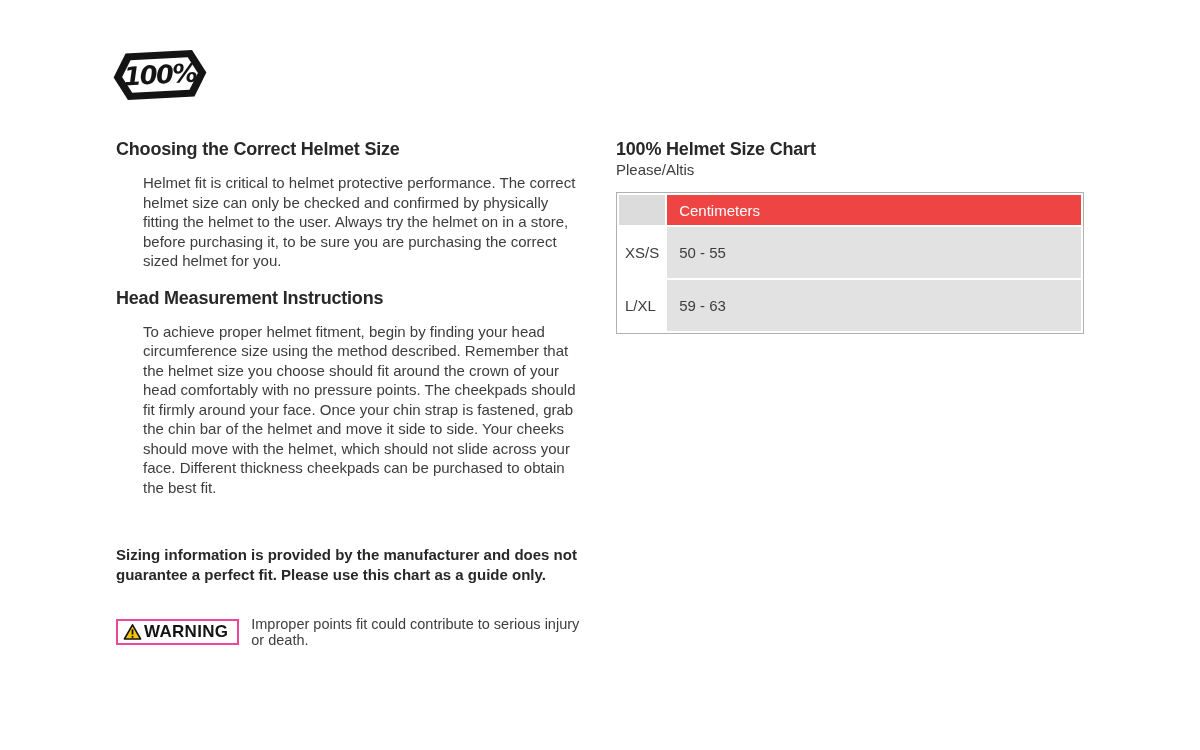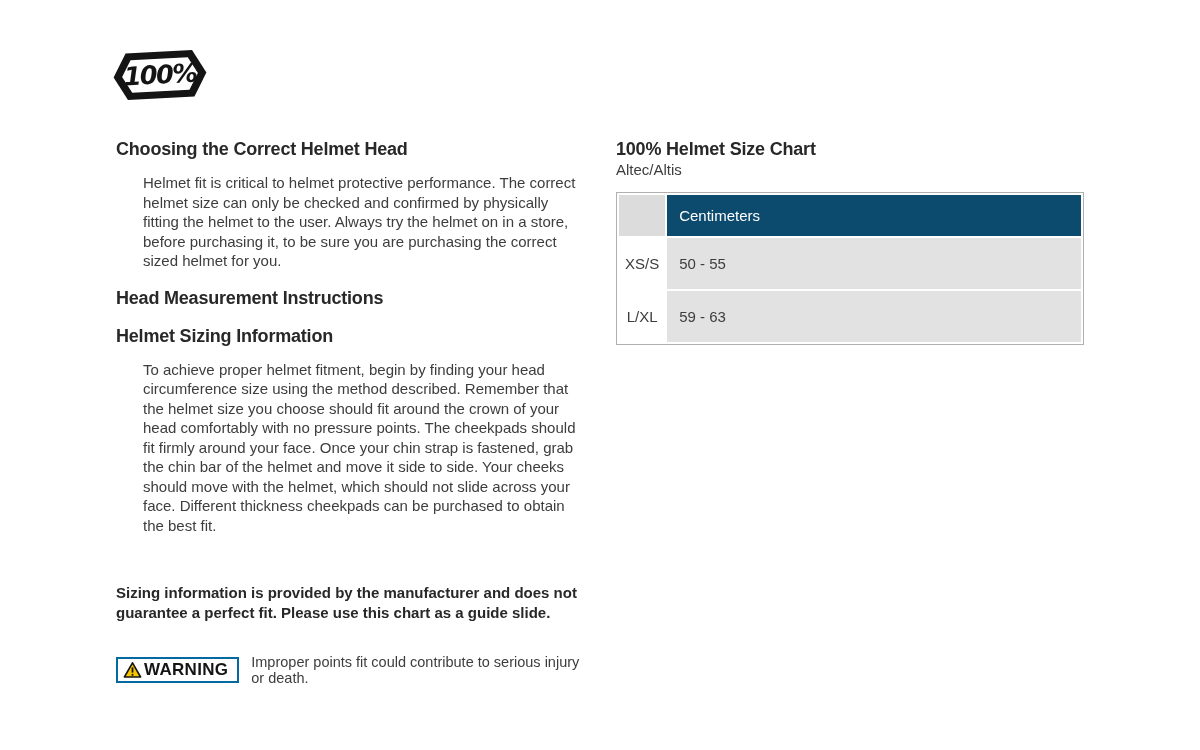--- a/index.html
+++ b/index.html
@@ -65,21 +65,21 @@
   
   .warning-row {
     margin-top: 31px;
     display: flex;
     align-items: center;
   }
   .warning-badge {
     display: inline-flex;
     align-items: center;
     gap: 2px;
-    border: 2px solid #0369a1;
+    border: 2px solid #ec4899;
     background: #ffffff;
     padding: 2px 9px 2px 5px;
     height: 26px;
   }
   .warning-badge .warning-label {
     font-size: 17px;
     font-weight: bold;
     color: #141414;
     letter-spacing: 0.3px;
   }
@@ -100,29 +100,28 @@
     width: 468px;
     border: 1px solid #b0b0b0;
     border-collapse: separate;
     border-spacing: 2px;
     background: #ffffff;
     font-size: 15px;
   }
   table.size-table th, table.size-table td { height: 30px; font-weight: normal; }
   th.corner-cell { background: #dcdcdc; width: 44px; }
   th.column-header {
-    background: #0c4a6e;
+    background: #ef4444;
     color: #ffffff;
     font-weight: bold;
     text-align: left;
-    padding: 12px 12px;
+    padding: 6px 12px;
   }
   td.size-label {
     background: #ffffff;
-    text-align: center;
     color: #3d3d3d;
     padding: 0 6px;
   }
   td.size-value {
     background: #e2e2e2;
     color: #3d3d3d;
     padding: 17px 12px;
   }
 </style>
 </head>
@@ -135,48 +134,47 @@
       <g transform="rotate(-3 62 36)">
         <path d="M2,36 L19,6 L105,6 L122,36 L105,66 L19,66 Z" fill="#141414"></path>
         <path d="M13,36 L25,15 L99,15 L111,36 L99,57 L25,57 Z" fill="#ffffff"></path>
         <text x="62" y="47" text-anchor="middle" font-family="DejaVu Sans, sans-serif" font-style="italic" font-weight="bold" font-size="33" letter-spacing="-2" fill="#141414">100%</text>
       </g>
     </svg>
   </div>
 
   <div class="col-left">
 
-    <h2 class="section-heading">Choosing the Correct Helmet Head</h2>
+    <h2 class="section-heading">Choosing the Correct Helmet Size</h2>
     <p class="body-text">Helmet fit is critical to helmet protective performance. The correct helmet size can only be checked and confirmed by physically fitting the helmet to the user. Always try the helmet on in a store, before purchasing it, to be sure you are purchasing the correct sized helmet for you.</p>
 
     <h2 class="section-heading">Head Measurement Instructions</h2>
 
-    <h2 class="section-heading">Helmet Sizing Information</h2>
     <p class="body-text">To achieve proper helmet fitment, begin by finding your head circumference size using the method described. Remember that the helmet size you choose should fit around the crown of your head comfortably with no pressure points. The cheekpads should fit firmly around your face. Once your chin strap is fastened, grab the chin bar of the helmet and move it side to side. Your cheeks should move with the helmet, which should not slide across your face. Different thickness cheekpads can be purchased to obtain the best fit.</p>
 
-    <p class="disclaimer">Sizing information is provided by the manufacturer and does not guarantee a perfect fit. Please use this chart as a guide slide.</p>
+    <p class="disclaimer">Sizing information is provided by the manufacturer and does not guarantee a perfect fit. Please use this chart as a guide only.</p>
 
     <div class="warning-row">
       <span class="warning-badge">
         <svg width="19" height="18" viewBox="0 0 19 18" aria-hidden="true">
           <path d="M9.5,1.8 L17.6,16 L1.4,16 Z" fill="#f7c600" stroke="#141414" stroke-width="1.6" stroke-linejoin="round"></path>
           <rect x="8.6" y="6.4" width="1.8" height="5.2" fill="#141414"></rect>
           <rect x="8.6" y="12.9" width="1.8" height="1.8" fill="#141414"></rect>
         </svg>
         <span class="warning-label">WARNING</span>
       </span>
       <span class="warning-text">Improper points fit could contribute to serious injury or death.</span>
     </div>
 
   </div>
 
   <div class="col-right">
 
     <h2 class="chart-title">100% Helmet Size Chart</h2>
-    <div class="chart-subtitle">Altec/Altis</div>
+    <div class="chart-subtitle">Please/Altis</div>
 
     <table class="size-table">
       <thead>
         <tr>
           <th class="corner-cell"></th>
           <th class="column-header">Centimeters</th>
         </tr>
       </thead>
       <tbody>
         <tr>

